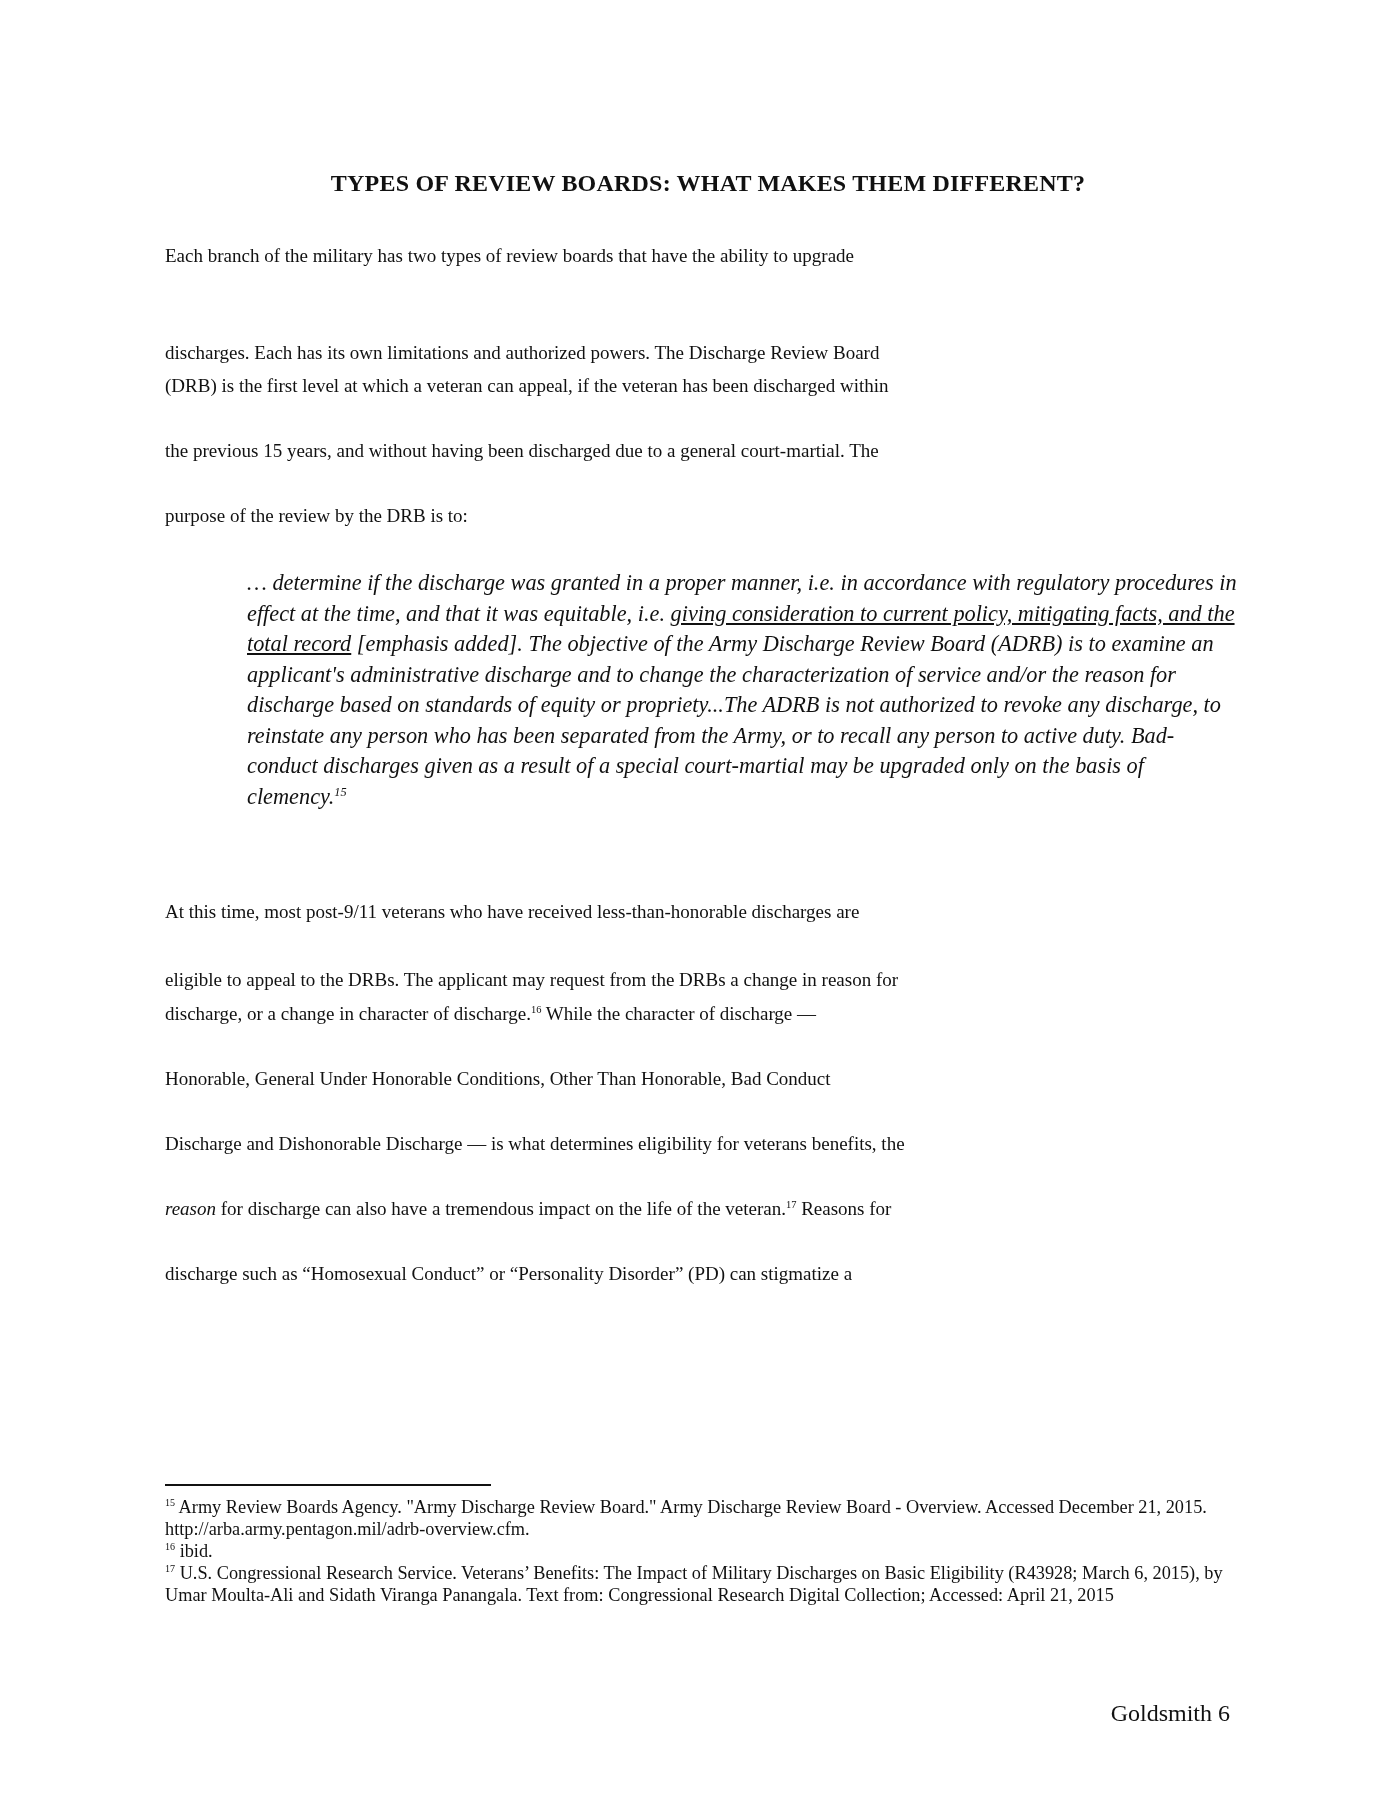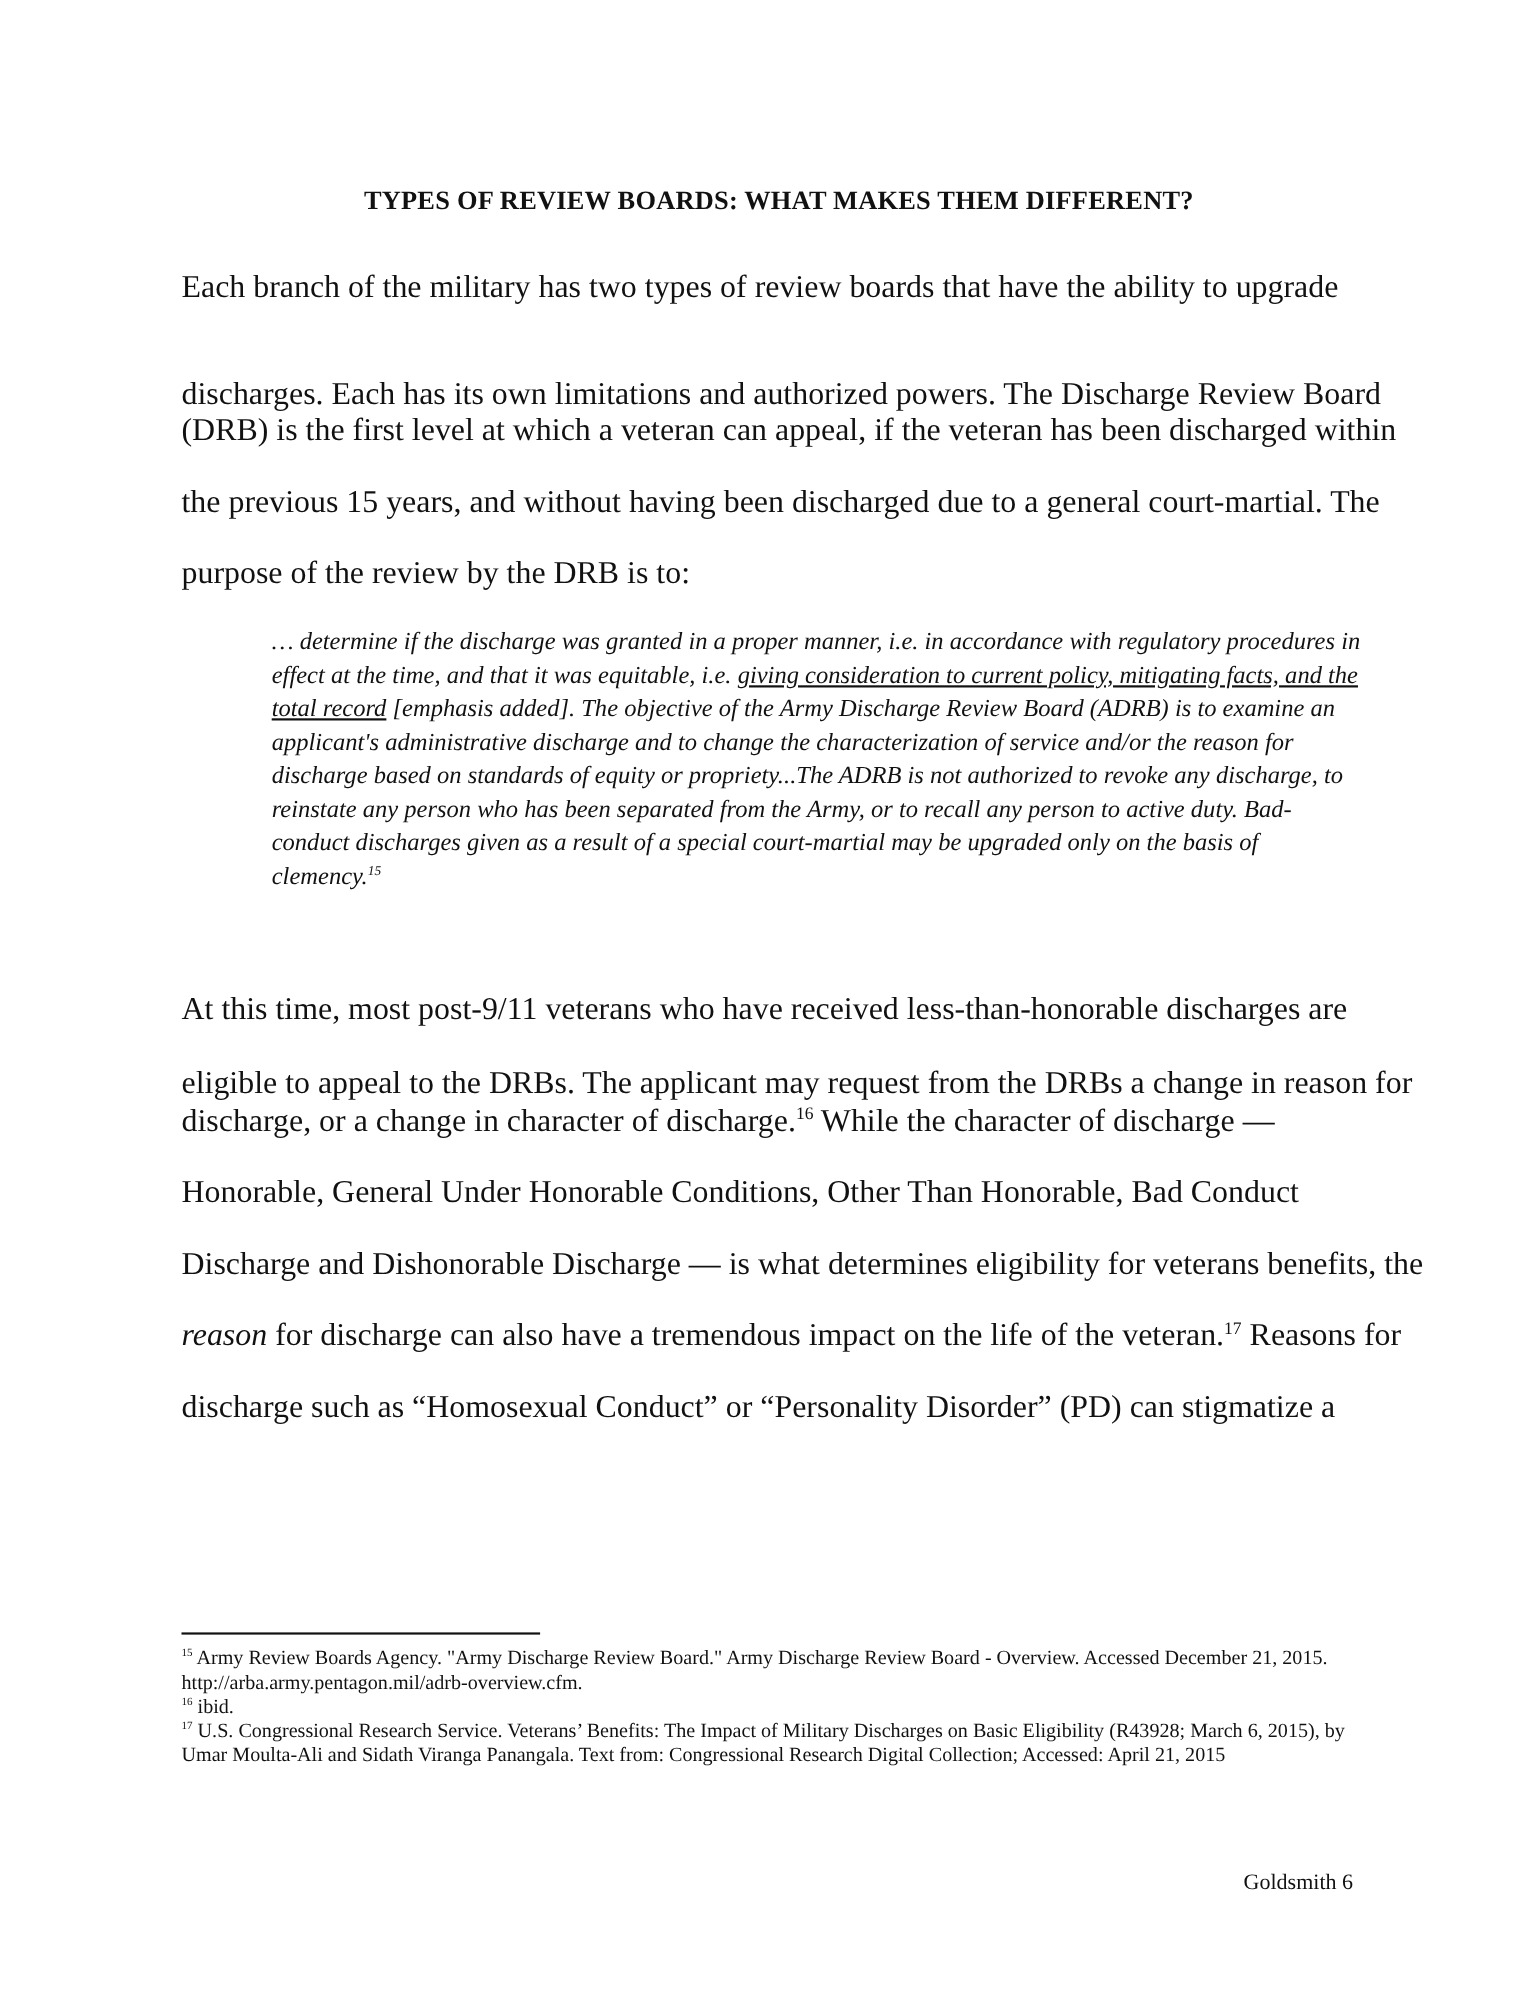--- a/index.html
+++ b/index.html
@@ -1,27 +1,27 @@
 <!DOCTYPE html>
 <html><head>
 <meta charset="utf-8">
 <style>
   html, body { margin:0; padding:0; background:#ffffff; }
   body { width:1400px; height:1812px; position:relative; overflow:hidden;
          font-family:"Liberation Serif","DejaVu Serif",serif; color:#111; }
   .title { position:absolute; left:0; width:1400px; top:170px; text-align:center;
            font-weight:bold; font-size:24px; letter-spacing:0.2px; padding-left:16px; box-sizing:border-box; }
-  .body-line { position:absolute; left:165px; font-size:29px; white-space:nowrap; }
+  .body-line { position:absolute; left:165px; font-size:19px; white-space:nowrap; }
   .quote { position:absolute; left:247px; width:990px; top:568px; font-style:italic;
            font-size:22.3px; line-height:30.5px; }
   .quote u { text-decoration:underline; }
   sup { font-size:0.55em; vertical-align:super; line-height:0; }
   .rule { position:absolute; left:165px; top:1484px; width:326px; height:2px; background:#111; }
   .fn { position:absolute; left:165px; width:1080px; font-size:18.3px; line-height:22px; }
-  .page-num { position:absolute; right:170px; top:1700px; font-size:20px; }
+  .page-num { position:absolute; right:170px; top:1700px; font-size:24px; }
 </style>
 </head>
 <body>
 
 <div class="title">TYPES OF REVIEW BOARDS: WHAT MAKES THEM DIFFERENT?</div>
 
 <div class="body-line" style="top:245px;">Each branch of the military has two types of review boards that have the ability to upgrade</div>
 <div class="body-line" style="top:310px;margin-top:32px;">discharges. Each has its own limitations and authorized powers. The Discharge Review Board</div>
 <div class="body-line" style="top:375px;">(DRB) is the first level at which a veteran can appeal, if the veteran has been discharged within</div>
 <div class="body-line" style="top:440px;">the previous 15 years, and without having been discharged due to a general court-martial. The</div>

